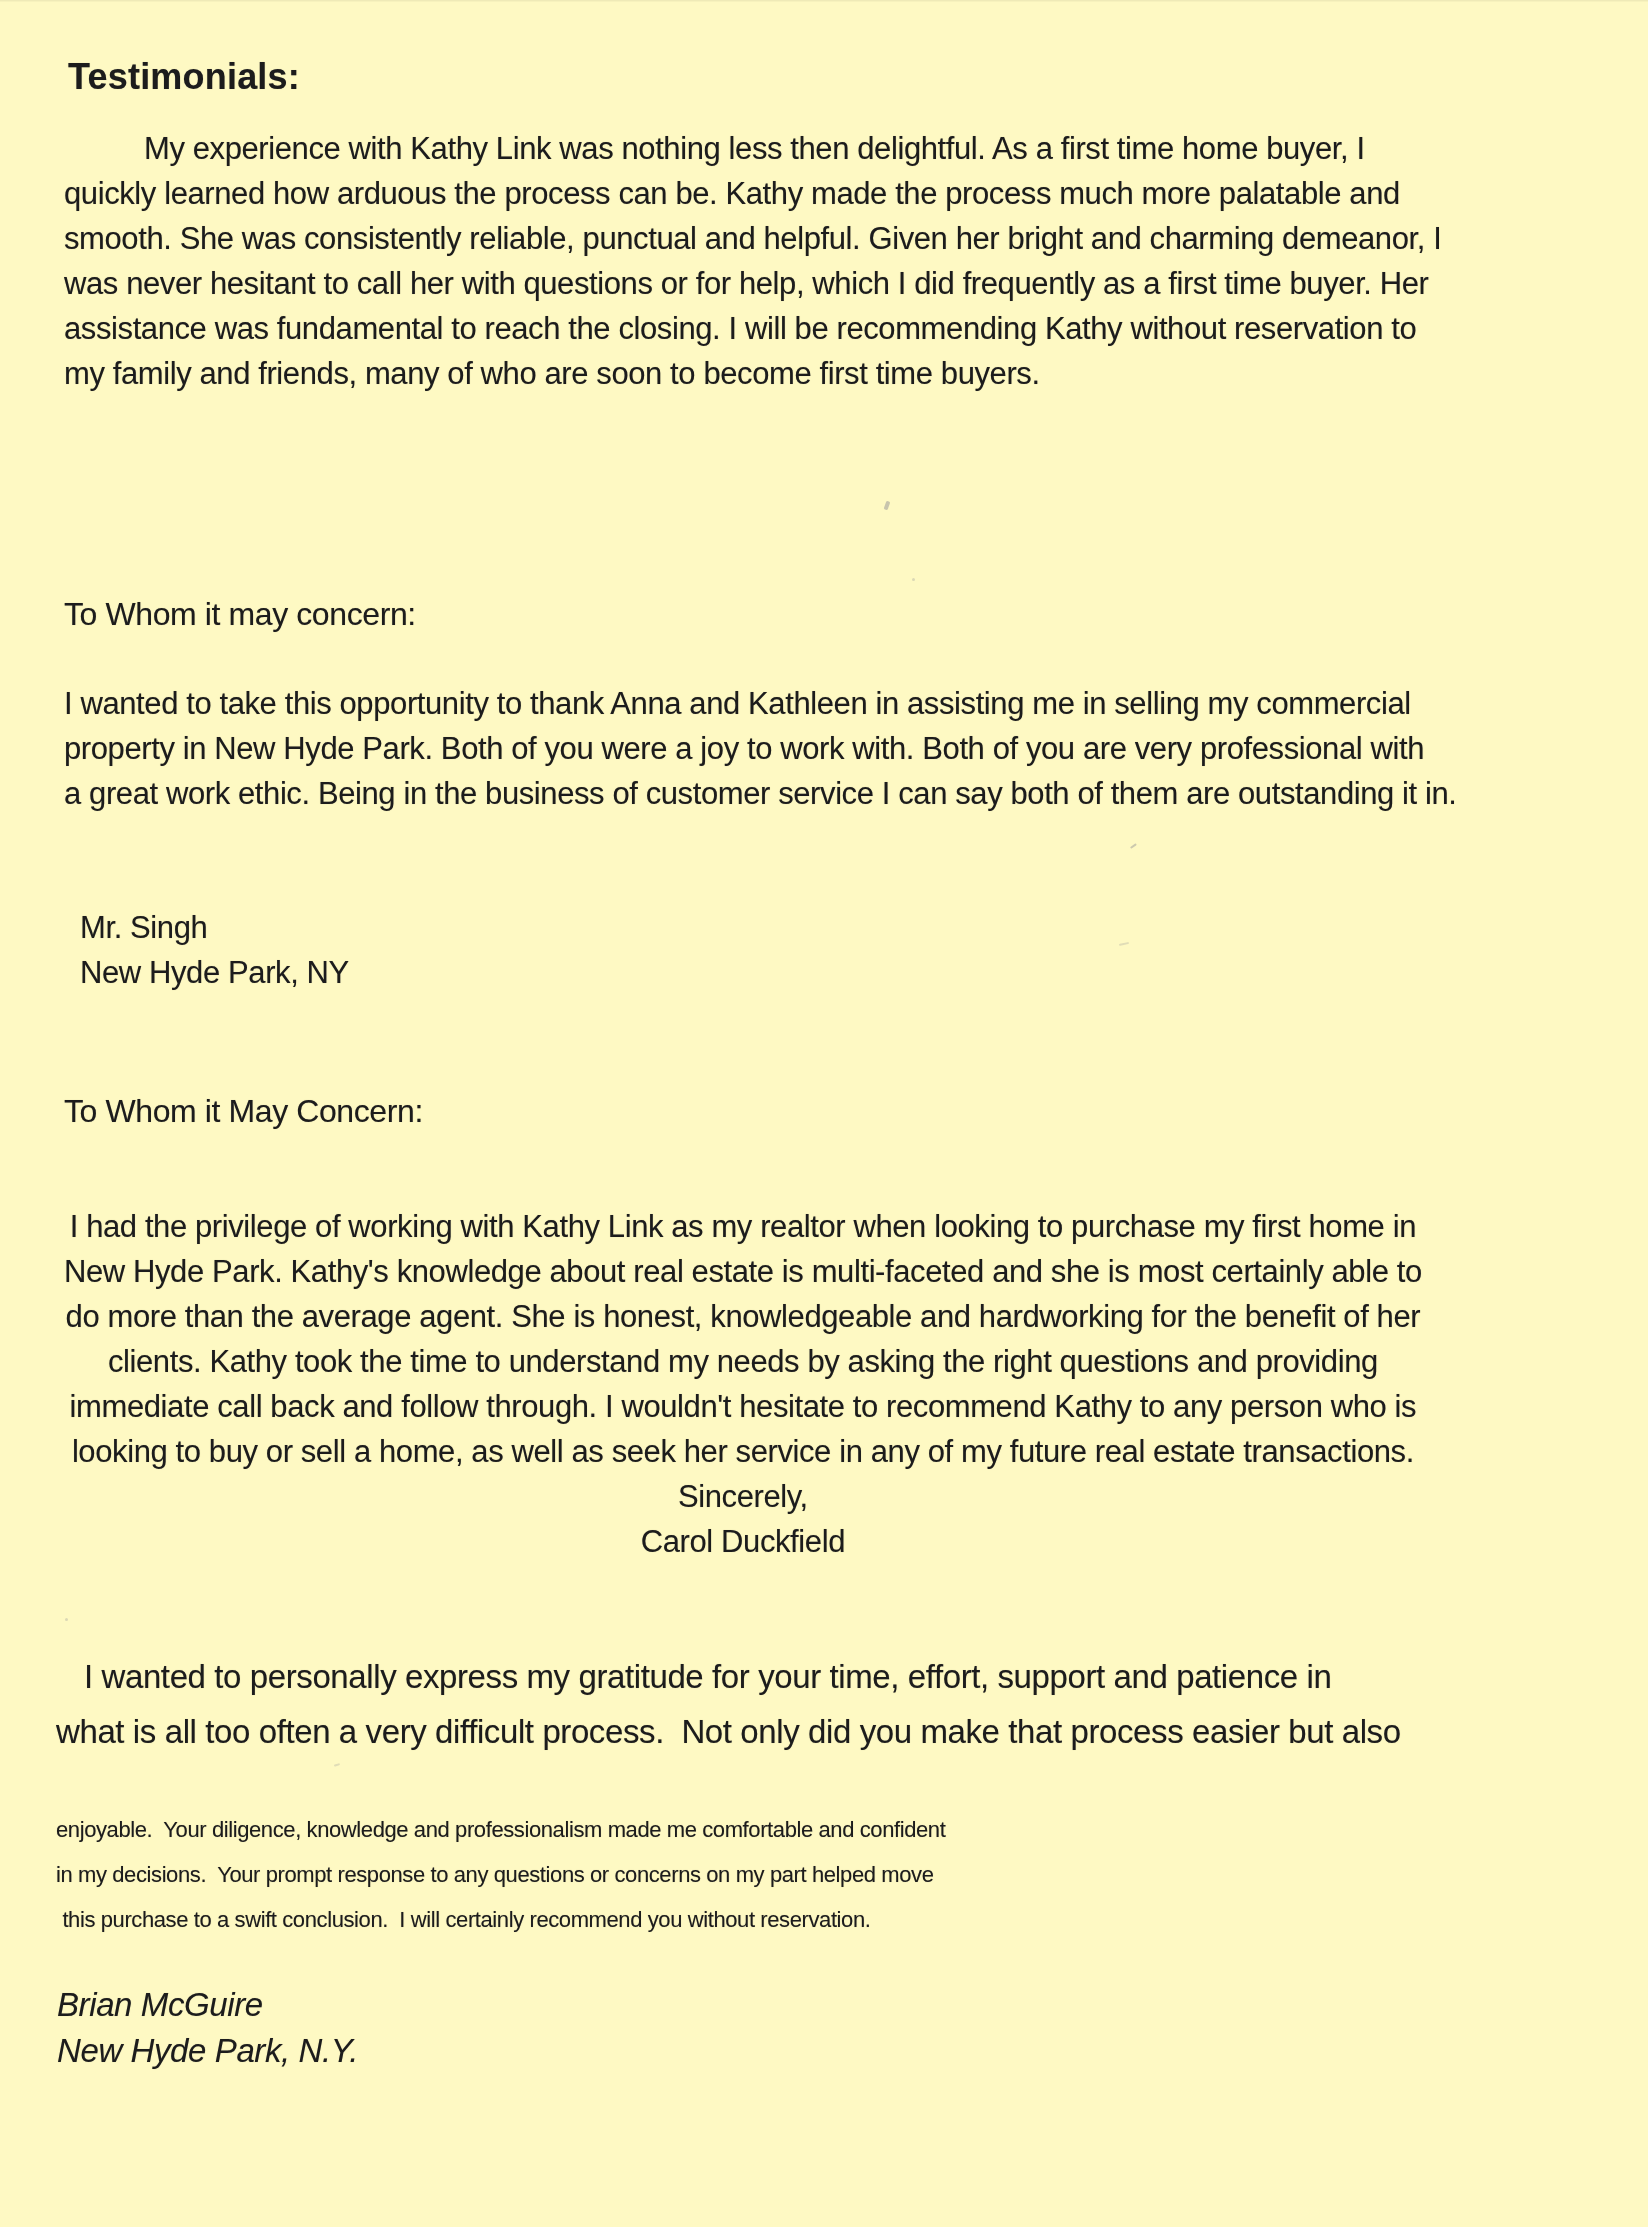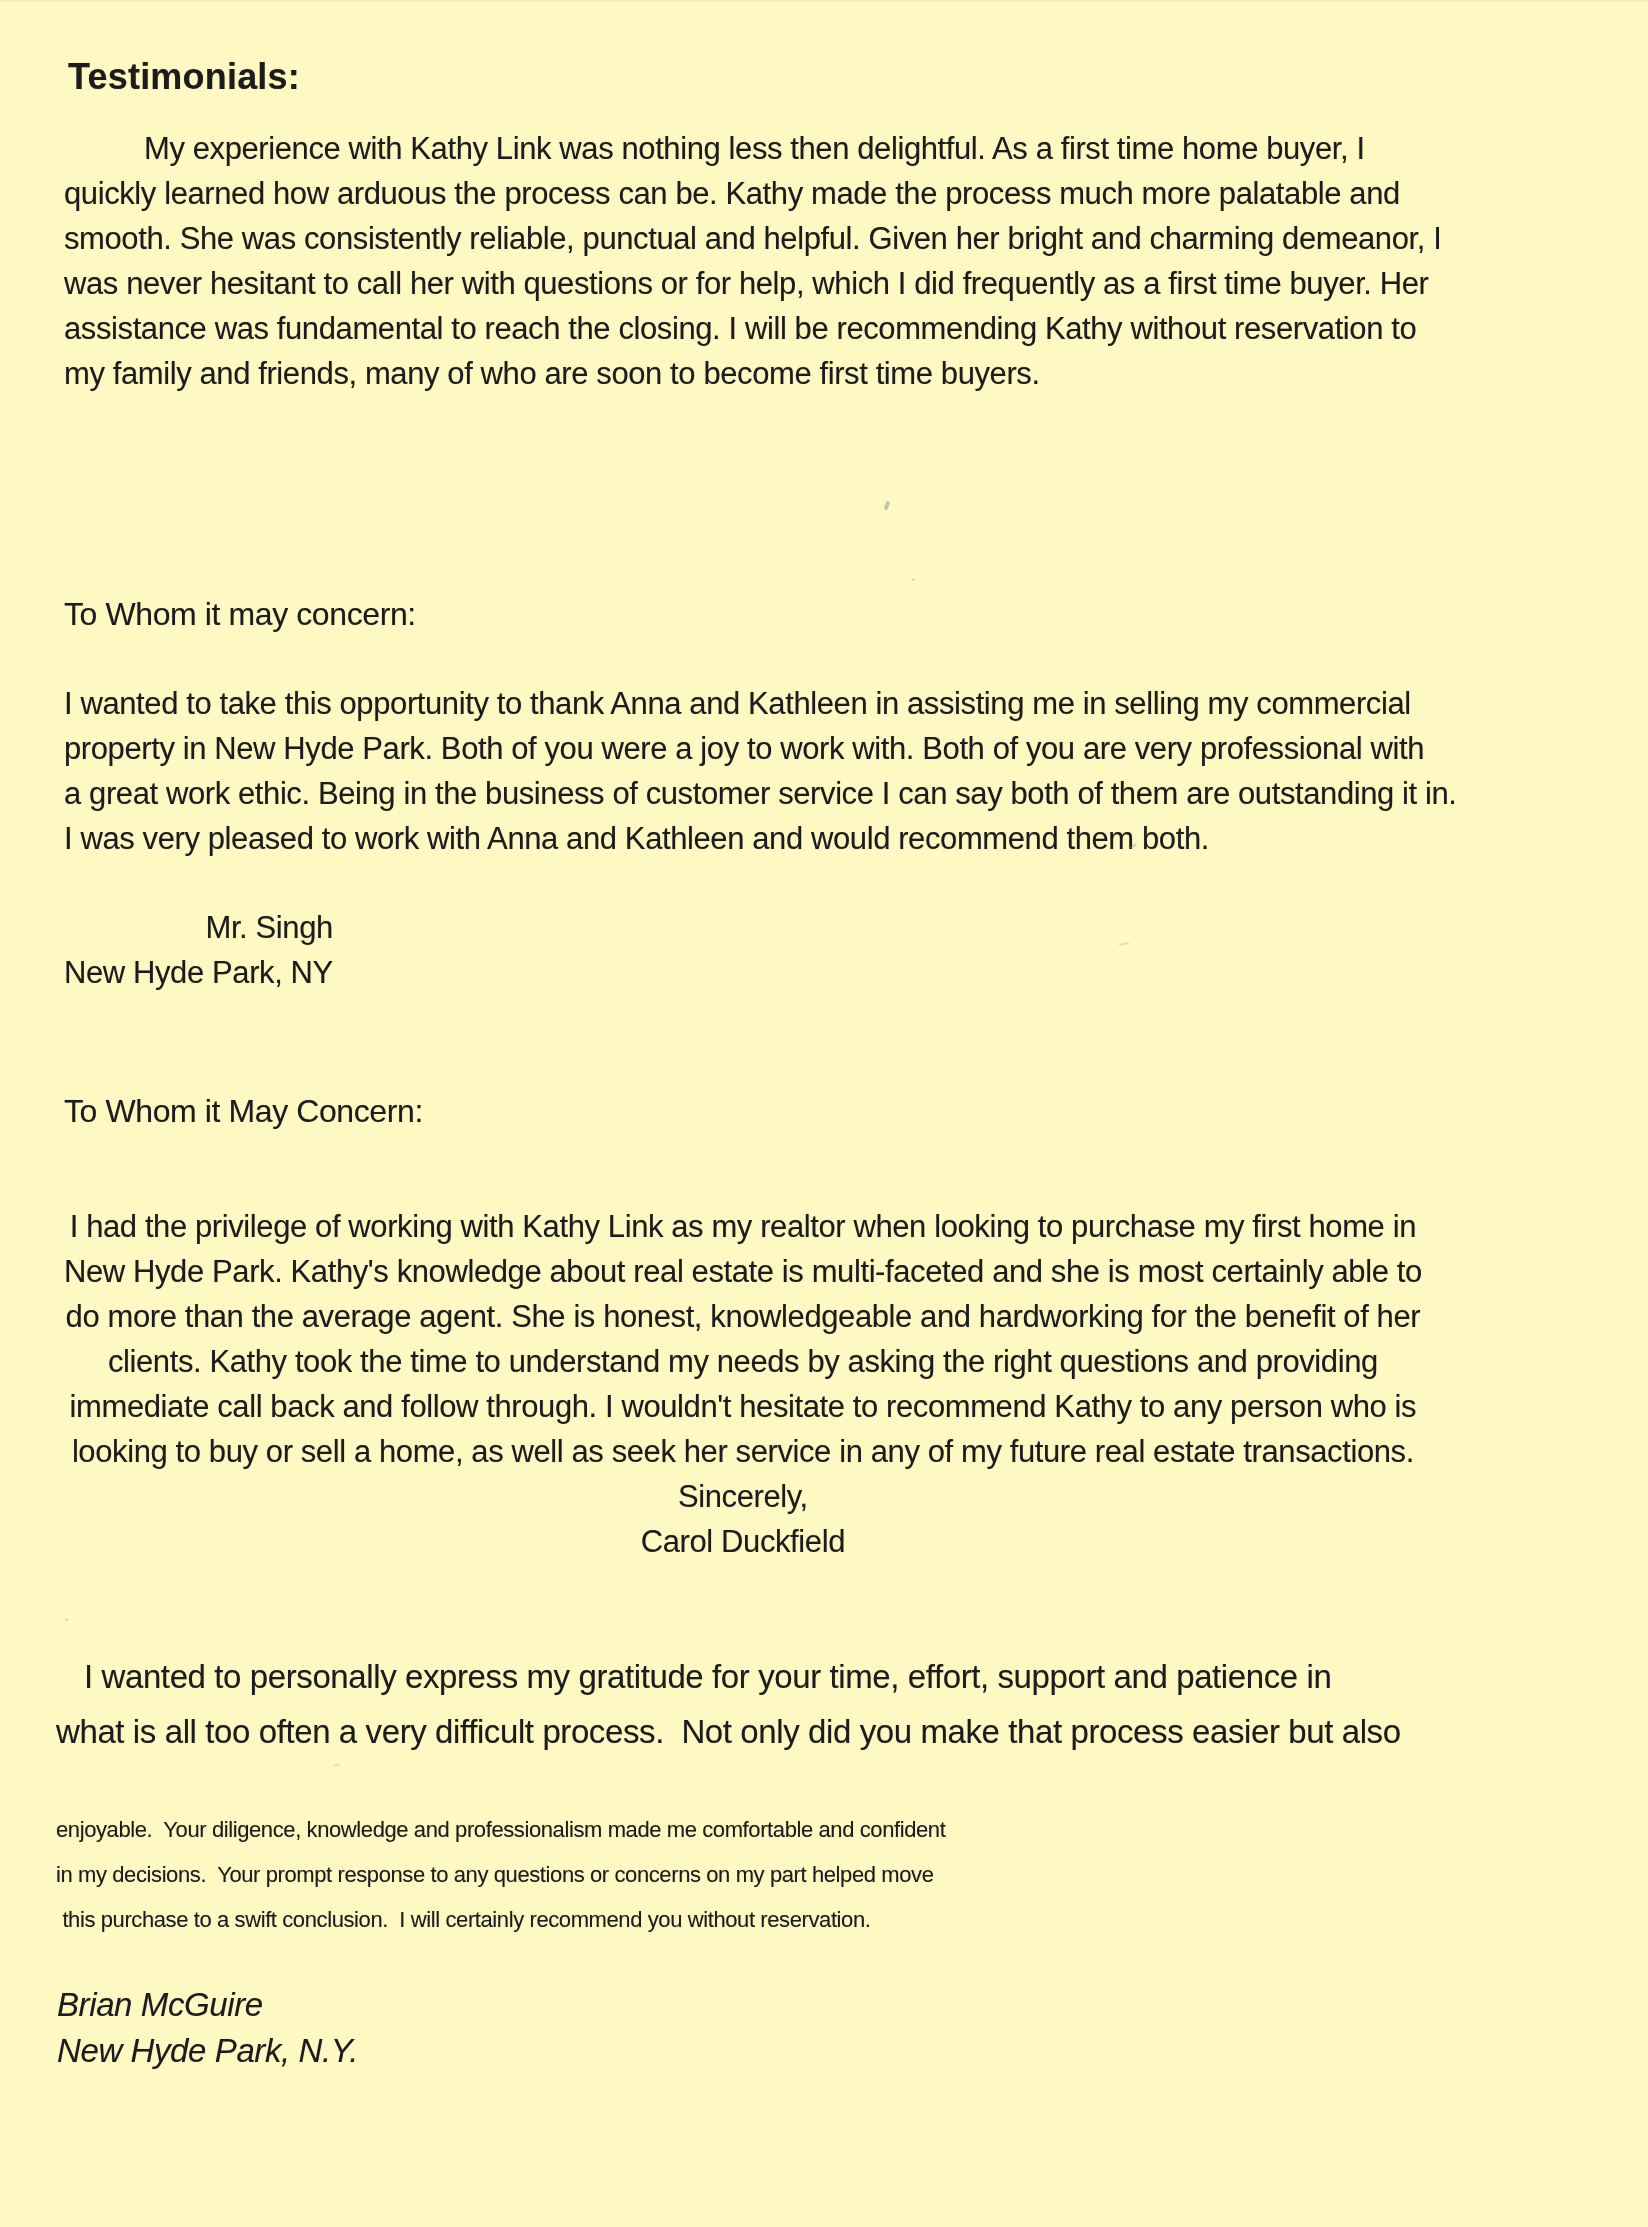--- a/index.html
+++ b/index.html
@@ -81,24 +81,23 @@
     <div class="line">assistance was fundamental to reach the closing. I will be recommending Kathy without reservation to</div>
     <div class="line">my family and friends, many of who are soon to become first time buyers.</div>
   </div>
 
   <div class="abs salutation-text oneline" style="top:592px; left:64px;">To Whom it may concern:</div>
 
   <div class="abs body-text" style="top:681px; left:64px;">
     <div class="line">I wanted to take this opportunity to thank Anna and Kathleen in assisting me in selling my commercial</div>
     <div class="line">property in New Hyde Park. Both of you were a joy to work with. Both of you are very professional with</div>
     <div class="line">a great work ethic. Being in the business of customer service I can say both of them are outstanding it in.</div>
-    <div class="line">I was very pleased to work with Anna and Kathleen and would recommend them both.</div>
   </div>
 
-  <div class="abs body-text" style="top:905px; left:64px;text-align:right;">
+  <div class="abs body-text" style="top:905px; left:80px;">
     <div class="line">Mr. Singh</div>
     <div class="line">New Hyde Park, NY</div>
   </div>
 
   <div class="abs salutation-text oneline" style="top:1089px; left:64px;">To Whom it May Concern:</div>
 
   <div class="abs body-text" style="top:1204px; left:64px;text-align:center;">
     <div class="line">I had the privilege of working with Kathy Link as my realtor when looking to purchase my first home in</div>
     <div class="line">New Hyde Park. Kathy's knowledge about real estate is multi-faceted and she is most certainly able to</div>
     <div class="line">do more than the average agent. She is honest, knowledgeable and hardworking for the benefit of her</div>

